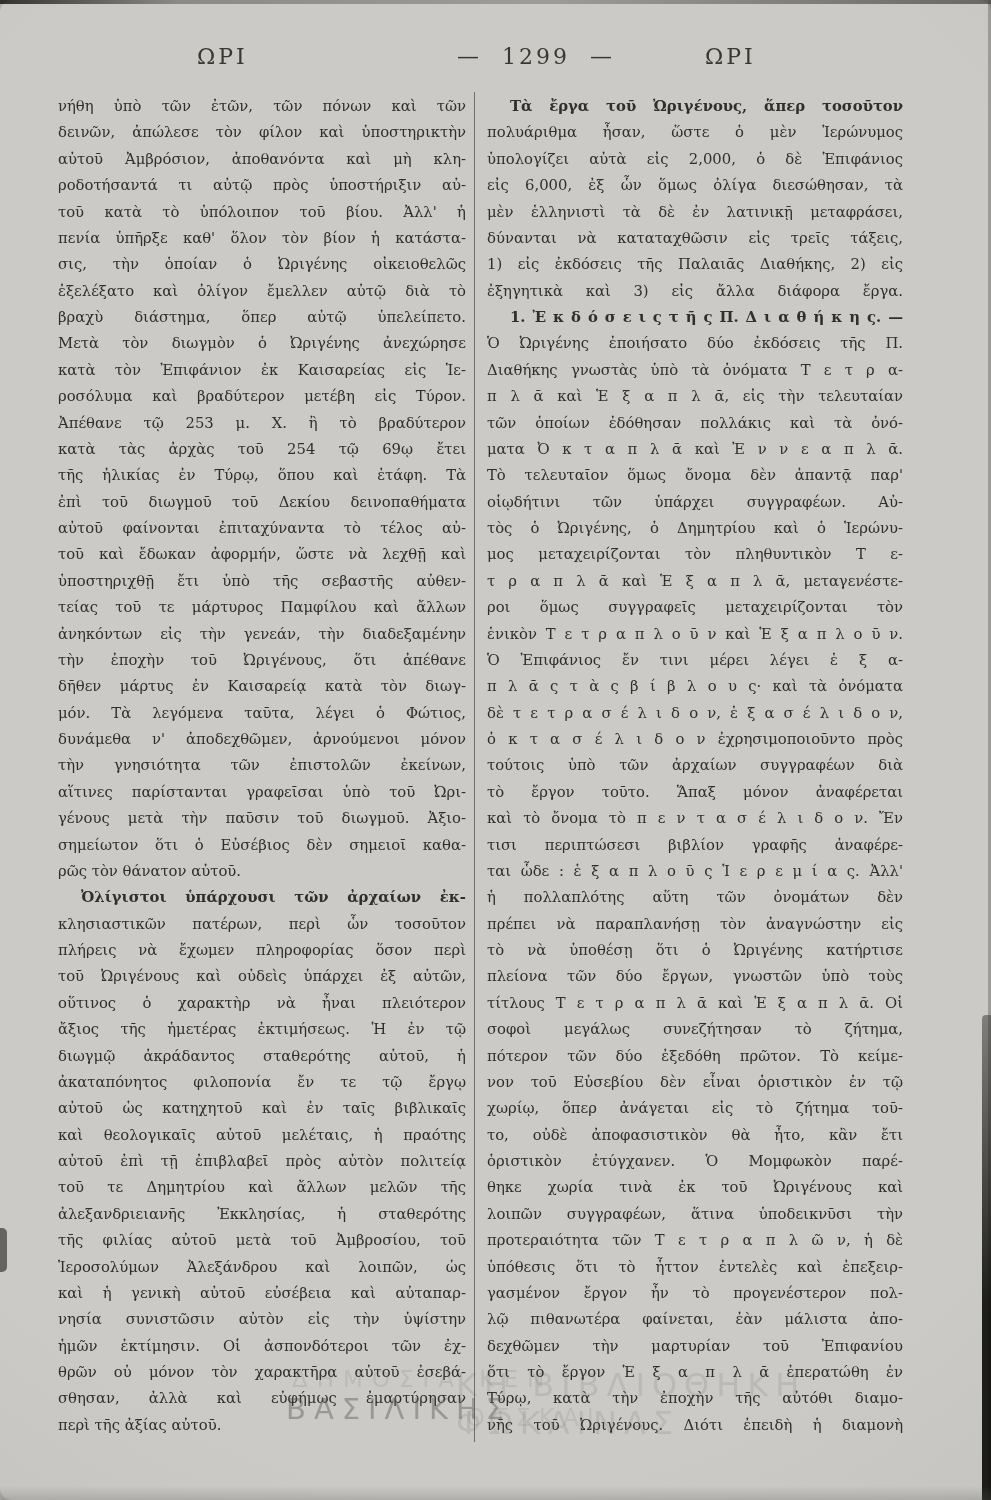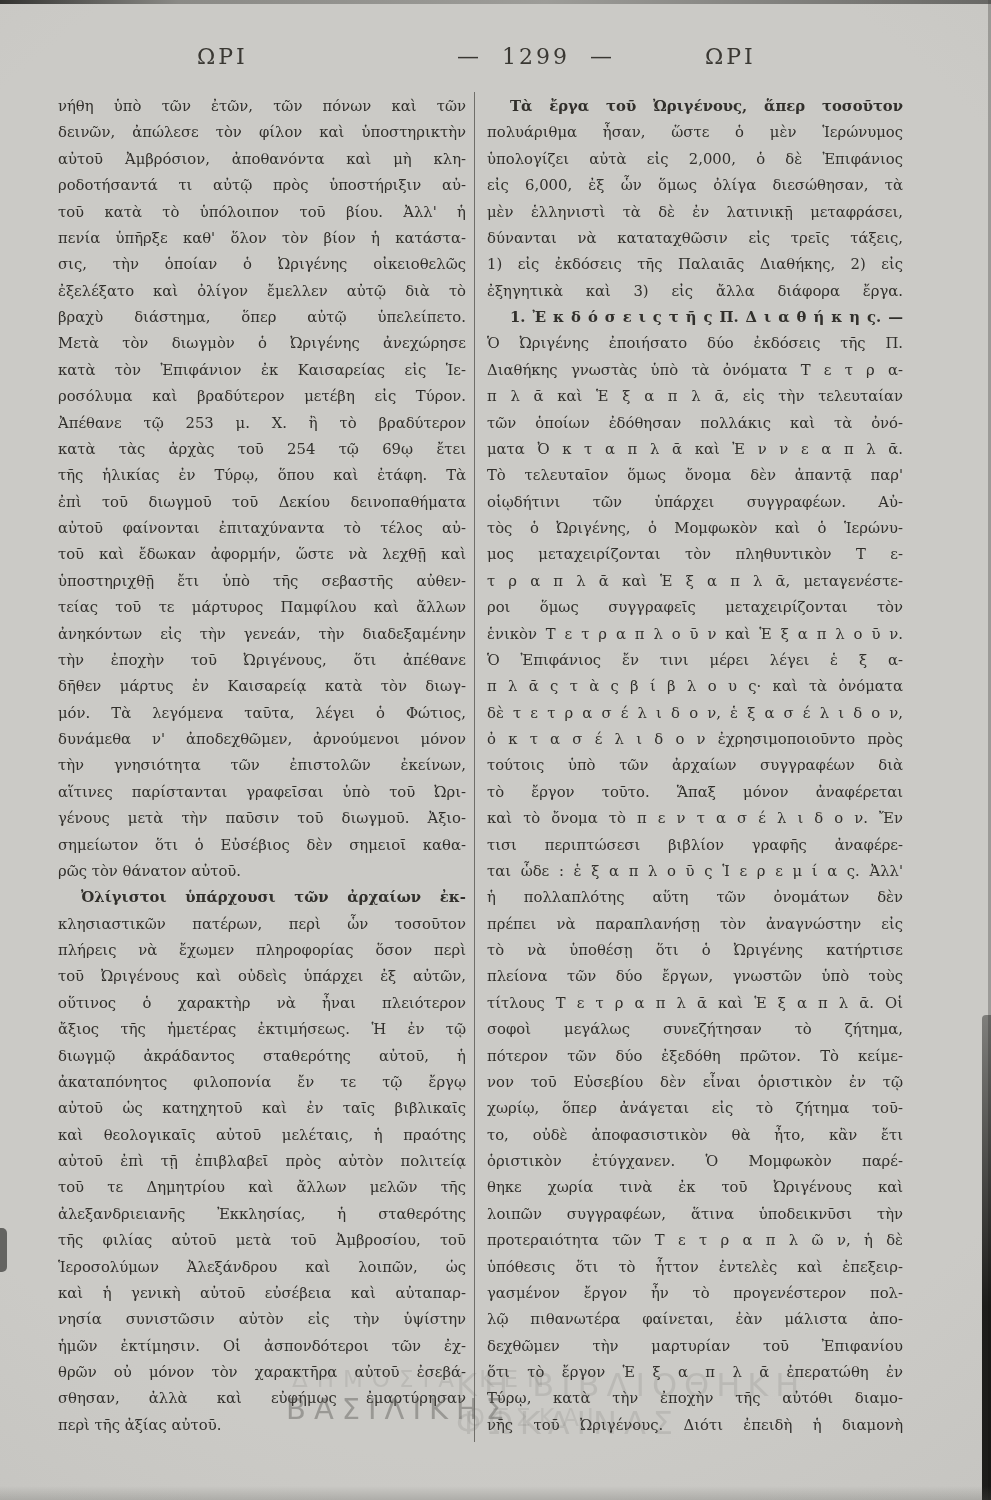--- a/index.html
+++ b/index.html
@@ -6,20 +6,21 @@
   body{
     width:991px;height:1500px;overflow:hidden;
     font-family:"DejaVu Serif","Liberation Serif",serif;
     background:#b0afab;
   }
   .page{
     position:relative;width:991px;height:1500px;
     background:
       radial-gradient(130% 95% at 48% 45%, #cbcac6 55%, #c2c1bd 82%, #b4b3af 100%);
     color:#34322e;
+    border-radius:12px;
   }
   
   .edge-top{position:absolute;left:0;top:0;width:100%;height:4px;
     background:linear-gradient(to right, rgba(25,25,23,.85), rgba(60,60,56,.45) 18%, rgba(70,70,66,.35) 55%, rgba(40,40,38,.6));}
   .edge-right-line{position:absolute;right:0;top:0;width:3px;height:100%;background:rgba(70,70,66,.35);}
   .edge-right-dark{position:absolute;right:0;top:1015px;width:9px;height:485px;
     background:linear-gradient(to bottom, rgba(35,35,33,.45), rgba(14,14,12,.92) 60%);
     border-radius:4px 0 0 0;}
   .edge-left-mark{position:absolute;left:0;top:1228px;width:7px;height:44px;
     background:rgba(32,32,30,.6);border-radius:0 5px 5px 0;}
@@ -136,21 +137,21 @@
       <div class="tl">1) εἰς ἐκδόσεις τῆς Παλαιᾶς Διαθήκης, 2) εἰς</div>
       <div class="tl">ἐξηγητικὰ καὶ 3) εἰς ἄλλα διάφορα ἔργα.</div>
       <div class="tl ind">1. Ἐ κ δ ό σ ε ι ς  τ ῆ ς  Π.  Δ ι α θ ή κ η ς. —</div>
       <div class="tl">Ὁ Ὠριγένης ἐποιήσατο δύο ἐκδόσεις τῆς Π.</div>
       <div class="tl">Διαθήκης γνωστὰς ὑπὸ τὰ ὀνόματα Τ ε τ ρ α-</div>
       <div class="tl">π λ ᾶ καὶ Ἑ ξ α π λ ᾶ, εἰς τὴν τελευταίαν</div>
       <div class="tl">τῶν ὁποίων ἐδόθησαν πολλάκις καὶ τὰ ὀνό-</div>
       <div class="tl">ματα Ὀ κ τ α π λ ᾶ καὶ Ἐ ν ν ε α π λ ᾶ.</div>
       <div class="tl">Τὸ τελευταῖον ὅμως ὄνομα δὲν ἀπαντᾷ παρ'</div>
       <div class="tl">οἱῳδήτινι τῶν ὑπάρχει συγγραφέων. Αὐ-</div>
-      <div class="tl">τὸς ὁ Ὠριγένης, ὁ Μομφωκὸν καὶ ὁ Ἱερώνυ-</div>
+      <div class="tl">τὸς ὁ Ὠριγένης, ὁ Δημητρίου καὶ ὁ Ἱερώνυ-</div>
       <div class="tl">μος μεταχειρίζονται τὸν πληθυντικὸν Τ ε-</div>
       <div class="tl">τ ρ α π λ ᾶ καὶ Ἑ ξ α π λ ᾶ, μεταγενέστε-</div>
       <div class="tl">ροι ὅμως συγγραφεῖς μεταχειρίζονται τὸν</div>
       <div class="tl">ἑνικὸν Τ ε τ ρ α π λ ο ῦ ν καὶ Ἑ ξ α π λ ο ῦ ν.</div>
       <div class="tl">Ὁ Ἐπιφάνιος ἔν τινι μέρει λέγει ἑ ξ α-</div>
       <div class="tl">π λ ᾶ ς  τ ὰ ς  β ί β λ ο υ ς· καὶ τὰ ὀνόματα</div>
       <div class="tl">δὲ τ ε τ ρ α σ έ λ ι δ ο ν,  ἑ ξ α σ έ λ ι δ ο ν,</div>
       <div class="tl">ὀ κ τ α σ έ λ ι δ ο ν ἐχρησιμοποιοῦντο πρὸς</div>
       <div class="tl">τούτοις ὑπὸ τῶν ἀρχαίων συγγραφέων διὰ</div>
       <div class="tl">τὸ ἔργον τοῦτο. Ἅπαξ μόνον ἀναφέρεται</div>

